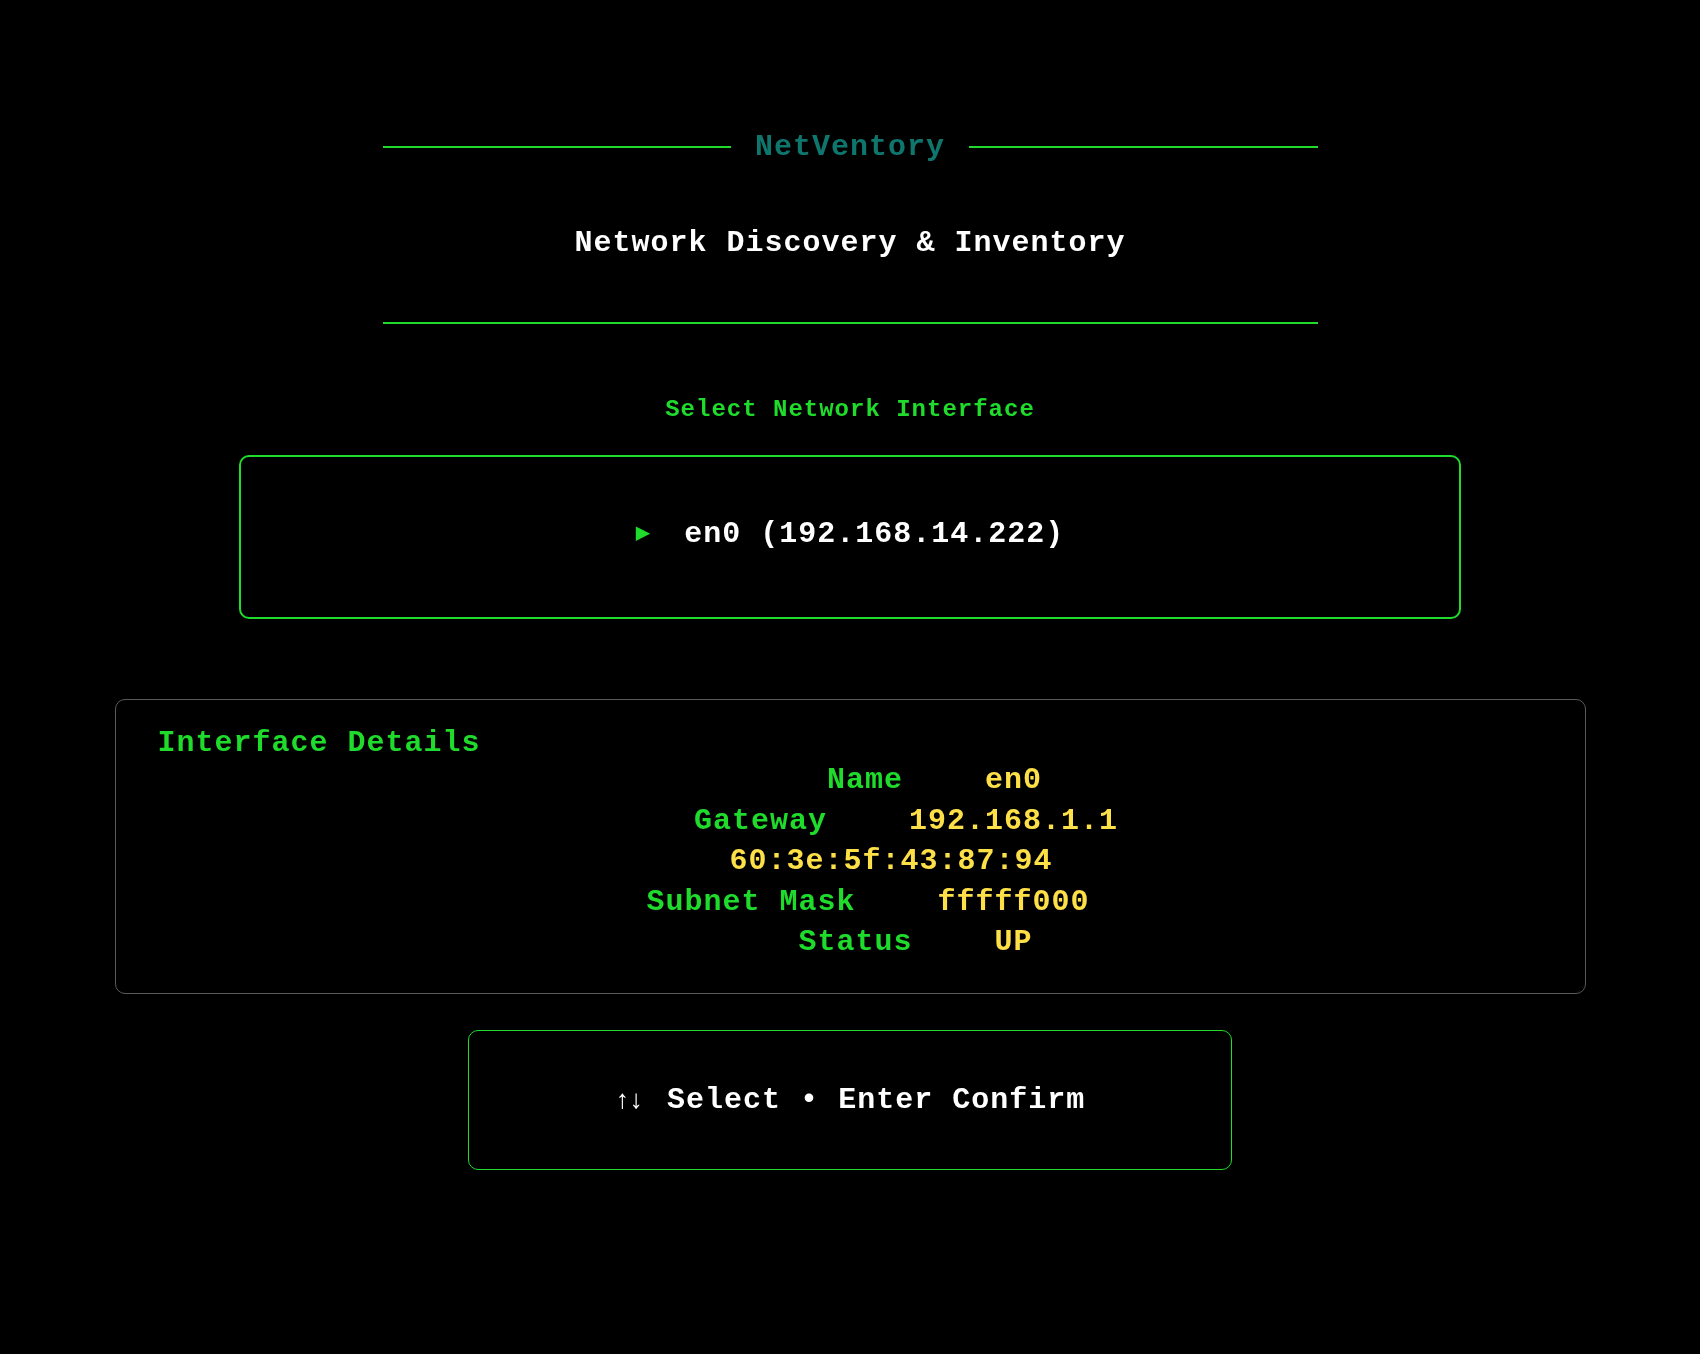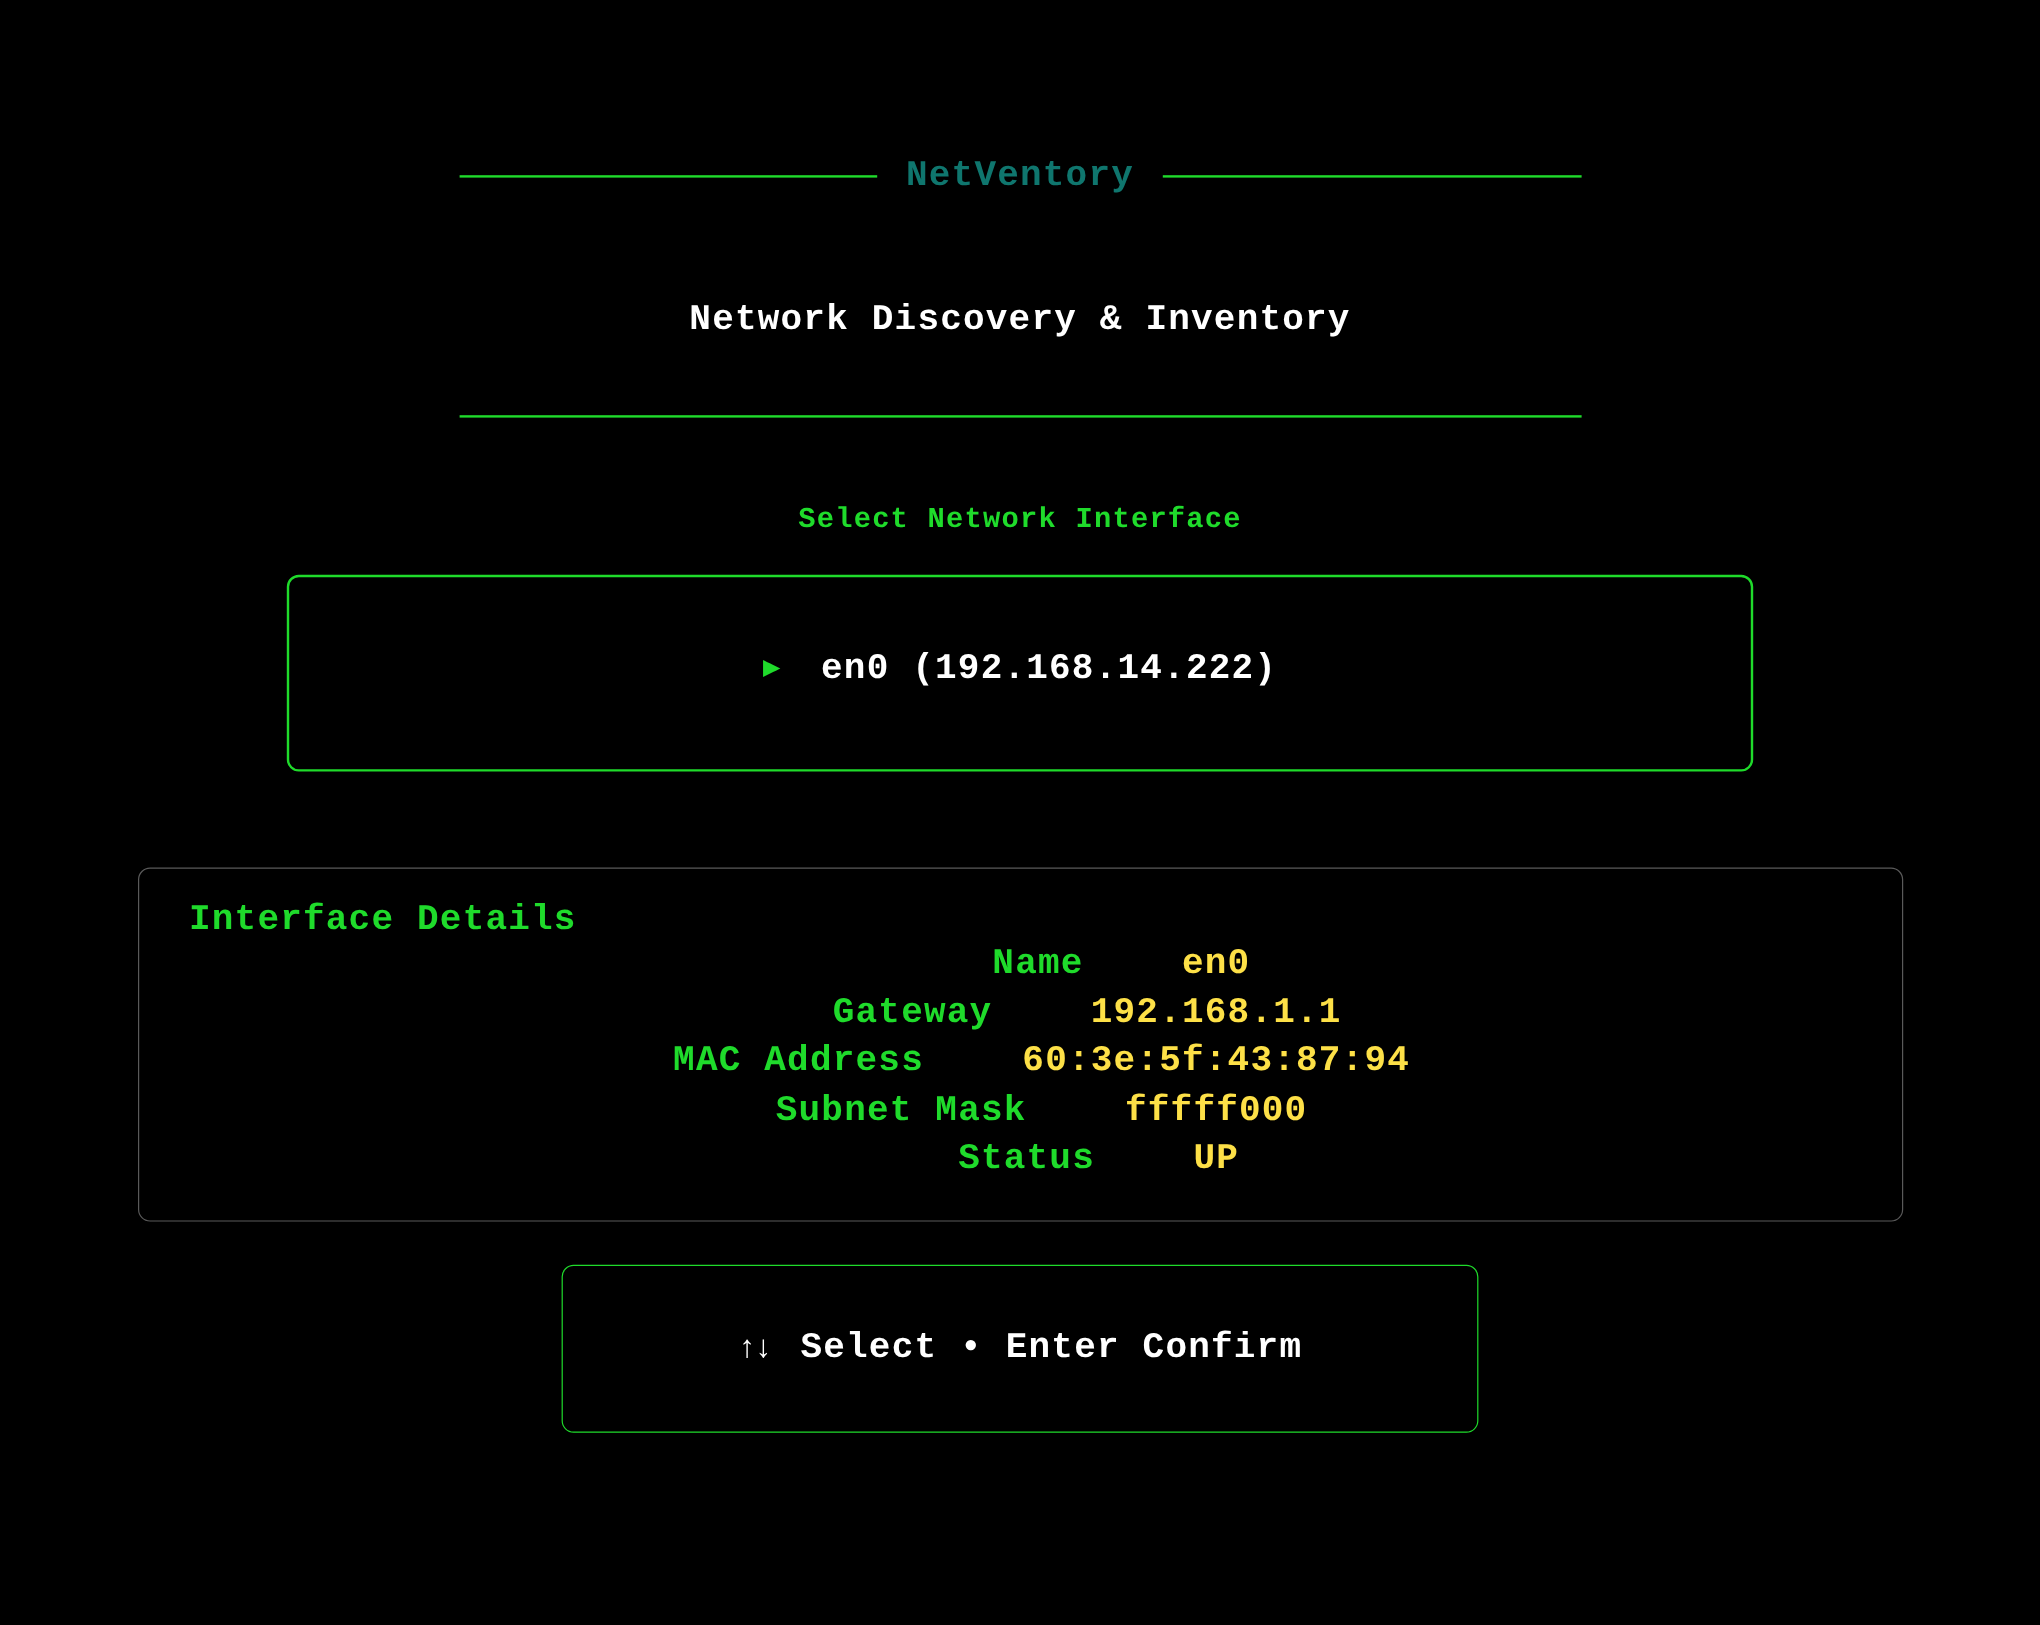--- a/index.html
+++ b/index.html
@@ -37,21 +37,21 @@
     font-size: 30px;
     padding: 0 24px;
     letter-spacing: 1px;
     text-align: center;
   }
   .subtitle {
     text-align: center;
     color: #fff;
     font-weight: bold;
     font-size: 30px;
-    margin-top: 86px;
+    margin-top: 62px;
     letter-spacing: 1px;
   }
   .hr-green {
     margin: 62px auto 0 auto;
     width: 935px;
     border: 0;
     border-top: 2px solid #1fdb2b;
   }
   .section-heading {
     text-align: center;
@@ -170,21 +170,20 @@
 
     <div class="detail-row">
       <span class="detail-key">Name</span>
       <span class="detail-val">en0</span>
     </div>
     <div class="detail-row">
       <span class="detail-key">Gateway</span>
       <span class="detail-val">192.168.1.1</span>
     </div>
     <div class="detail-row">
-      <span class="detail-key">MAC Address</span>
       <span class="detail-val">60:3e:5f:43:87:94</span>
     </div>
     <div class="detail-row">
       <span class="detail-key">Subnet Mask</span>
       <span class="detail-val">fffff000</span>
     </div>
     <div class="detail-row">
       <span class="detail-key">Status</span>
       <span class="detail-val">UP</span>
     </div>

